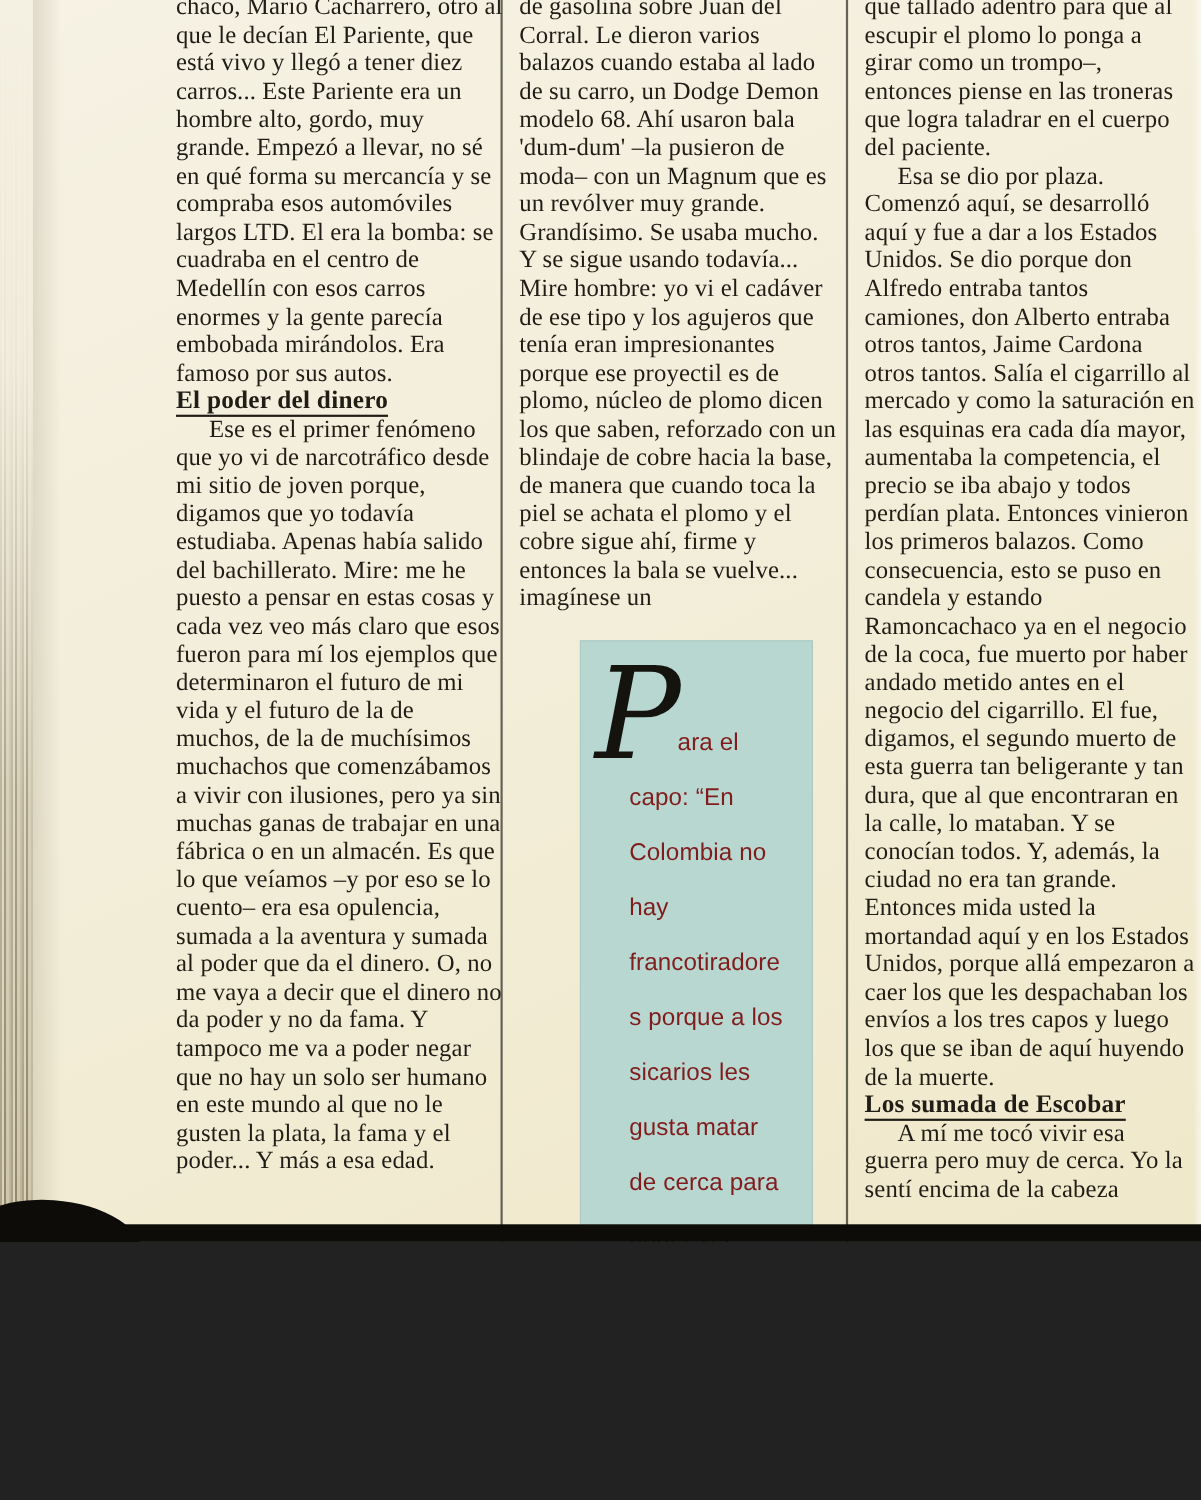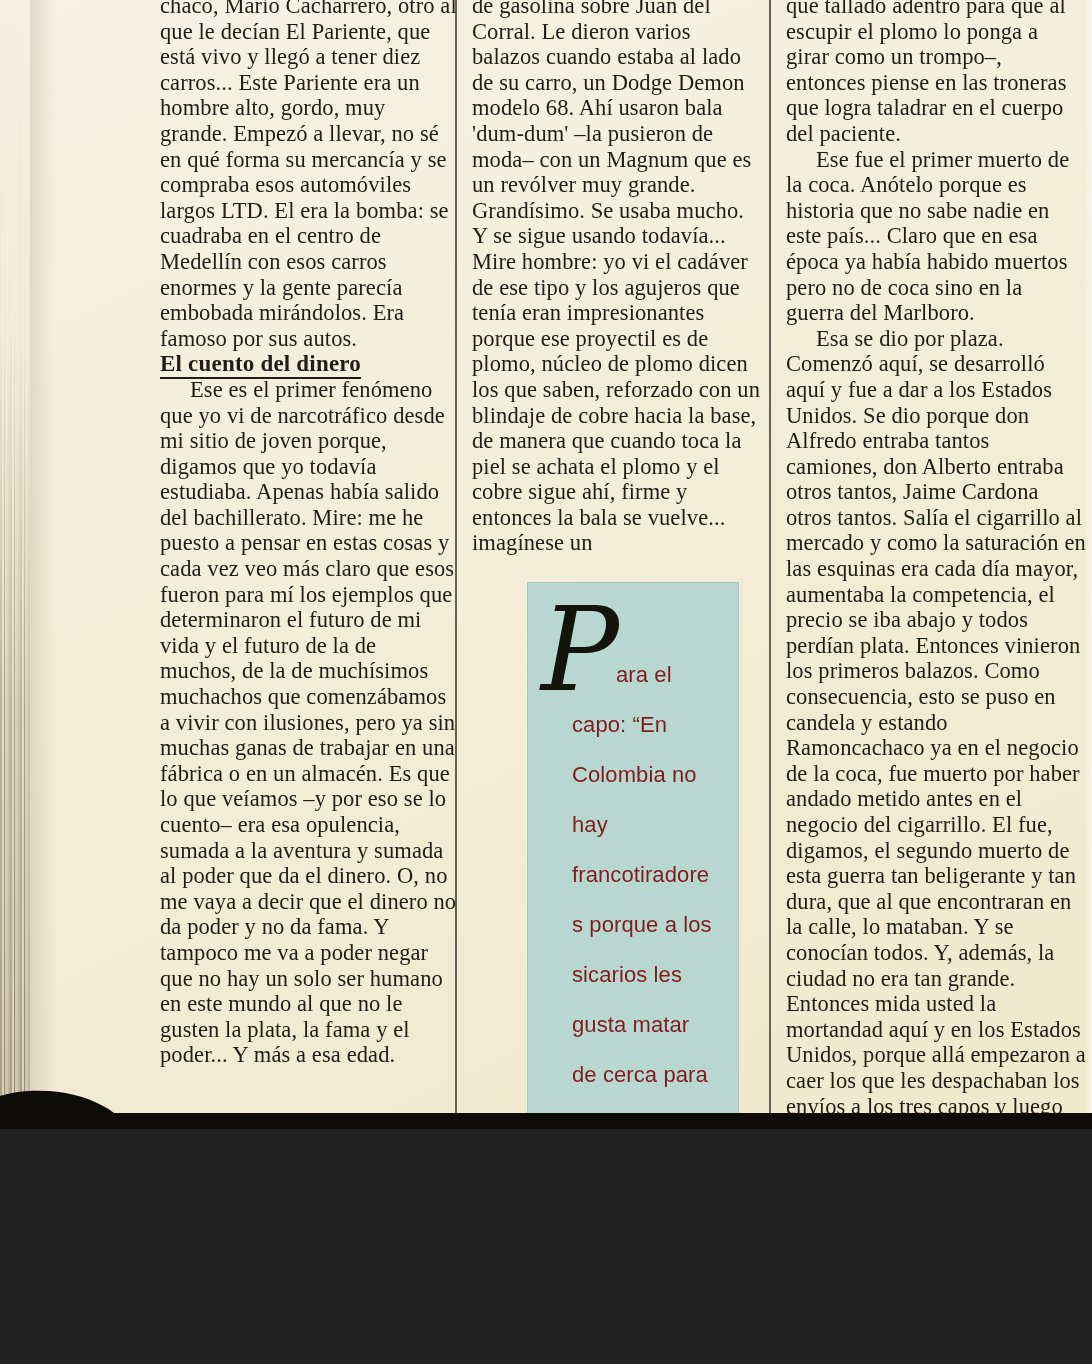--- a/index.html
+++ b/index.html
@@ -98,21 +98,21 @@
 
   <div class="book-edge"></div>
   <div class="paper-crease"></div>
   <div class="right-edge"></div>
 
   <div class="rule" id="rule-1"></div>
   <div class="rule" id="rule-2"></div>
 
   <div class="col" id="col-left">
     <p>chaco, Mario Cacharrero, otro al que le decían El Pariente, que está vivo y llegó a tener diez carros... Este Pariente era un hombre alto, gordo, muy grande. Empezó a llevar, no sé en qué forma su mercancía y se compraba esos automóviles largos LTD. El era la bomba: se cuadraba en el centro de Medellín con esos carros enormes y la gente parecía embobada mirándolos. Era famoso por sus autos.</p>
-    <p class="section-heading">El cuento del dinero</p>
+    <p class="section-heading">El poder del dinero</p>
     <p class="indent">Ese es el primer fenómeno que yo vi de narcotráfico desde mi sitio de joven porque, digamos que yo todavía estudiaba. Apenas había salido del bachillerato. Mire: me he puesto a pensar en estas cosas y cada vez veo más claro que esos fueron para mí los ejemplos que determinaron el futuro de mi vida y el futuro de la de muchos, de la de muchísimos muchachos que comenzábamos a vivir con ilusiones, pero ya sin muchas ganas de trabajar en una fábrica o en un almacén. Es que lo que veíamos –y por eso se lo cuento– era esa opulencia, sumada a la aventura y sumada al poder que da el dinero. O, no me vaya a decir que el dinero no da poder y no da fama. Y tampoco me va a poder negar que no hay un solo ser humano en este mundo al que no le gusten la plata, la fama y el poder... Y más a esa edad.</p>
   </div>
 
   <div class="col" id="col-mid">
     <p>de gasolina sobre Juan del Corral. Le dieron varios balazos cuando estaba al lado de su carro, un Dodge Demon modelo 68. Ahí usaron bala 'dum-dum' –la pusieron de moda– con un Magnum que es un revólver muy grande. Grandísimo. Se usaba mucho. Y se sigue usando todavía... Mire hombre: yo vi el cadáver de ese tipo y los agujeros que tenía eran impresionantes porque ese proyectil es de plomo, núcleo de plomo dicen los que saben, reforzado con un blindaje de cobre hacia la base, de manera que cuando toca la piel se achata el plomo y el cobre sigue ahí, firme y entonces la bala se vuelve... imagínese un</p>
     <div class="pull-quote">
       <span class="drop-cap">P</span>
       <div class="quote-text">ara el
 capo: “En
 Colombia no
@@ -124,21 +124,20 @@
 de cerca para
 poder ver
 cómo se
 retuerce el
 paciente”.</div>
     </div>
   </div>
 
   <div class="col" id="col-right">
     <p>que tallado adentro para que al escupir el plomo lo ponga a girar como un trompo–, entonces piense en las troneras que logra taladrar en el cuerpo del paciente.</p>
-    <p class="indent">Ese fue el primer muerto de la coca. Anótelo porque es historia que no sabe nadie en este país... Claro que en esa época ya había habido muertos pero no de coca sino en la guerra del Marlboro.</p>
     <p class="indent">Esa se dio por plaza. Comenzó aquí, se desarrolló aquí y fue a dar a los Estados Unidos. Se dio porque don Alfredo entraba tantos camiones, don Alberto entraba otros tantos, Jaime Cardona otros tantos. Salía el cigarrillo al mercado y como la saturación en las esquinas era cada día mayor, aumentaba la competencia, el precio se iba abajo y todos perdían plata. Entonces vinieron los primeros balazos. Como consecuencia, esto se puso en candela y estando Ramoncachaco ya en el negocio de la coca, fue muerto por haber andado metido antes en el negocio del cigarrillo. El fue, digamos, el segundo muerto de esta guerra tan beligerante y tan dura, que al que encontraran en la calle, lo mataban. Y se conocían todos. Y, además, la ciudad no era tan grande. Entonces mida usted la mortandad aquí y en los Estados Unidos, porque allá empezaron a caer los que les despachaban los envíos a los tres capos y luego los que se iban de aquí huyendo de la muerte.</p>
     <p class="section-heading">Los sumada de Escobar</p>
     <p class="indent">A mí me tocó vivir esa guerra pero muy de cerca. Yo la sentí encima de la cabeza</p>
   </div>
 
   <div class="page-number">72</div>
 
   <div class="corner-shadow"></div>
   <div class="bottom-shadow"></div>
 

